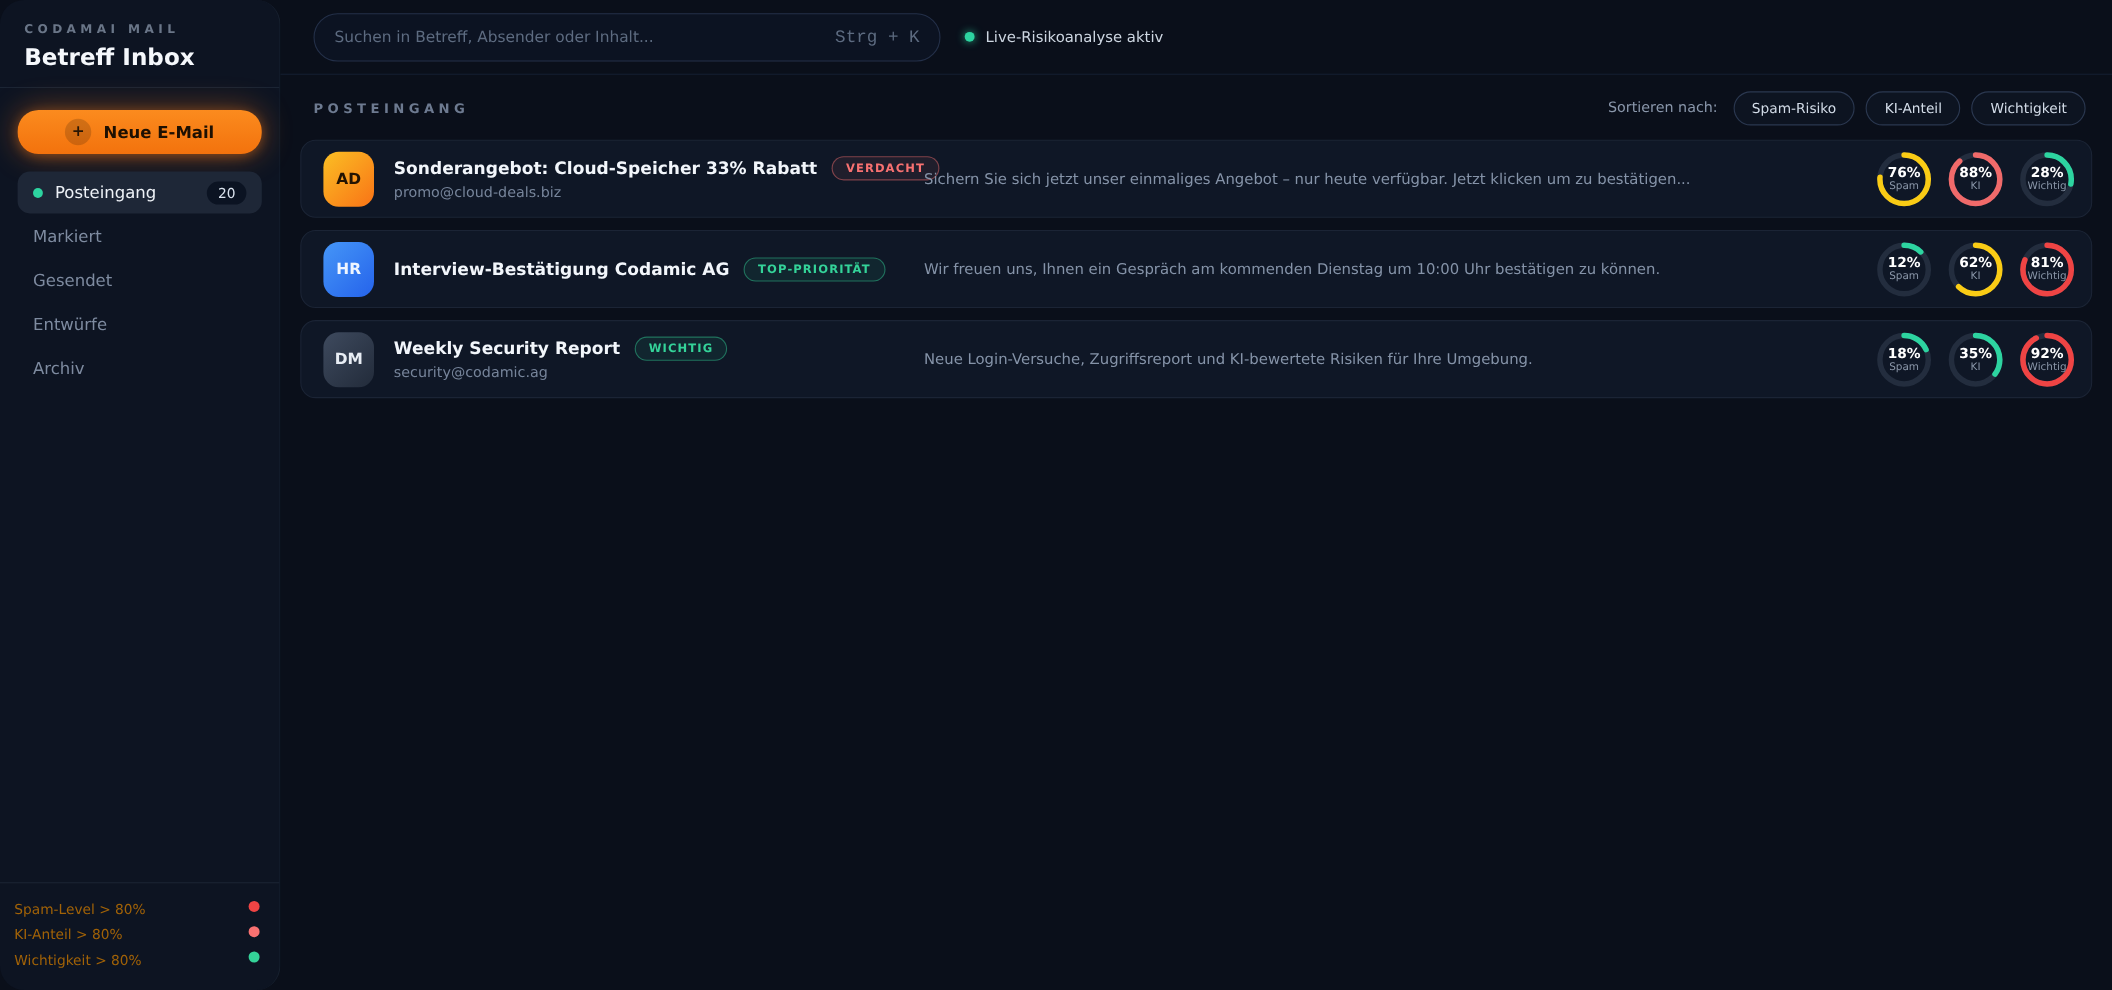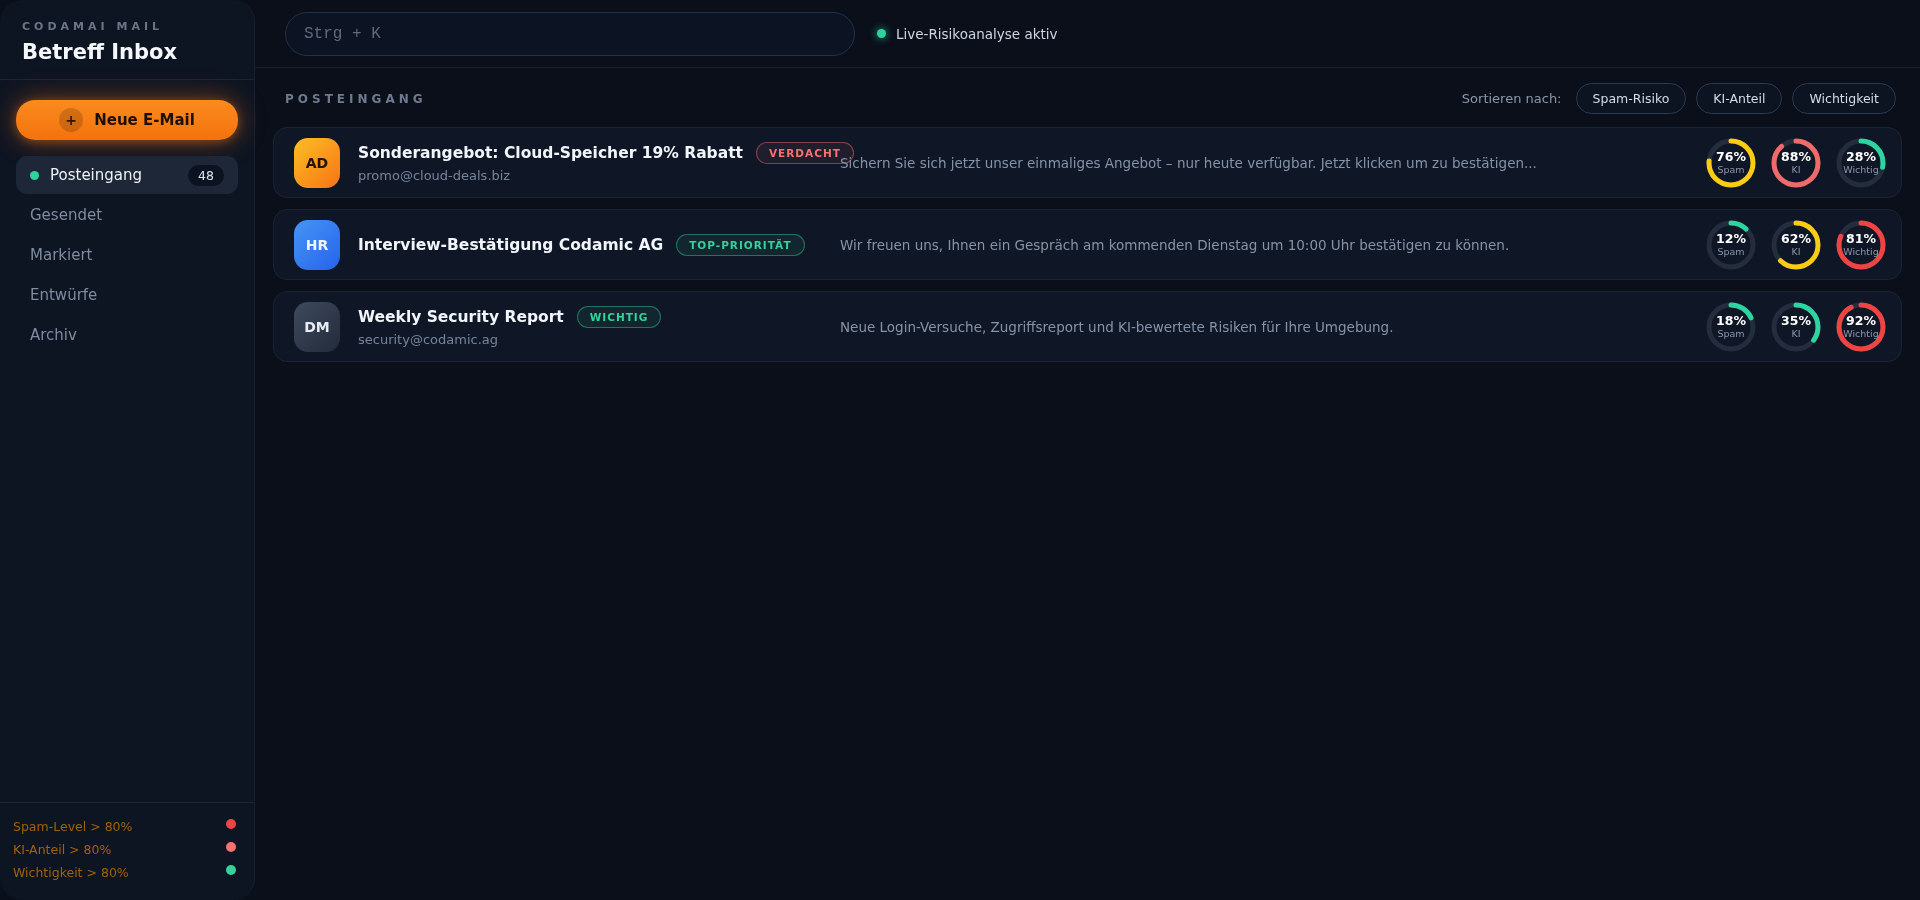--- a/index.html
+++ b/index.html
@@ -88,27 +88,27 @@
 
     <button class="compose-btn">
       <span class="compose-plus">+</span>
       <span>Neue E-Mail</span>
     </button>
 
     <nav class="nav">
       <div class="nav-item active">
         <span class="nav-dot" style="background-color: rgb(45, 212, 160);"></span>
         <span>Posteingang</span>
-        <span class="nav-count">48</span>
+        <span class="nav-count">20</span>
+      </div>
+      <div class="nav-item">
+        <span>Markiert</span>
       </div>
       <div class="nav-item">
         <span>Gesendet</span>
-      </div>
-      <div class="nav-item">
-        <span>Markiert</span>
       </div>
       <div class="nav-item">
         <span>Entwürfe</span>
       </div>
       <div class="nav-item">
         <span>Archiv</span>
       </div>
     </nav>
 
     <div class="legend">
@@ -124,20 +124,21 @@
         <span>Wichtigkeit &gt; 80%</span>
         <span class="legend-dot" style="background-color: rgb(52, 211, 153);"></span>
       </div>
     </div>
   </aside>
 
   <main class="main">
 
     <div class="topbar">
       <div class="search-box">
+        <input class="search-input" type="text" placeholder="Suchen in Betreff, Absender oder Inhalt..." style="">
         <span class="shortcut">Strg + K</span>
       </div>
       <div class="status">
         <span class="status-dot" style="background-color: rgb(45, 212, 160);"></span>
         <span>Live-Risikoanalyse aktiv</span>
       </div>
     </div>
 
     <div class="section-row">
       <div class="section-title">POSTEINGANG</div>
@@ -149,21 +150,21 @@
       </div>
     </div>
 
     <div class="email-list">
         <div class="email-row">
     <div class="avatar" style="background: linear-gradient(135deg, rgb(251, 191, 36), rgb(249, 115, 22));">
       <span style="color: rgb(36, 19, 2);">AD</span>
     </div>
     <div class="row-info">
       <div class="subject-line">
-        <span class="subject">Sonderangebot: Cloud-Speicher 19% Rabatt</span>
+        <span class="subject">Sonderangebot: Cloud-Speicher 33% Rabatt</span>
         <span class="badge" style="color: rgb(248, 113, 113); border-color: rgba(248, 113, 113, 0.45); background: rgba(248, 113, 113, 0.08);">VERDACHT</span>
       </div>
       <div class="sender">promo@cloud-deals.biz</div>
     </div>
     <div class="snippet">Sichern Sie sich jetzt unser einmaliges Angebot – nur heute verfügbar. Jetzt klicken um zu bestätigen...</div>
     <div class="metrics">
             <div class="ring">
               <svg width="52" height="52" viewBox="0 0 52 52">
                 <circle cx="26" cy="26" r="22" fill="none" stroke="#232d3e" stroke-width="5"></circle>
                 <circle cx="26" cy="26" r="22" fill="none" stroke="#facc15" stroke-width="5" stroke-linecap="round" stroke-dasharray="105.05 138.23"></circle>

